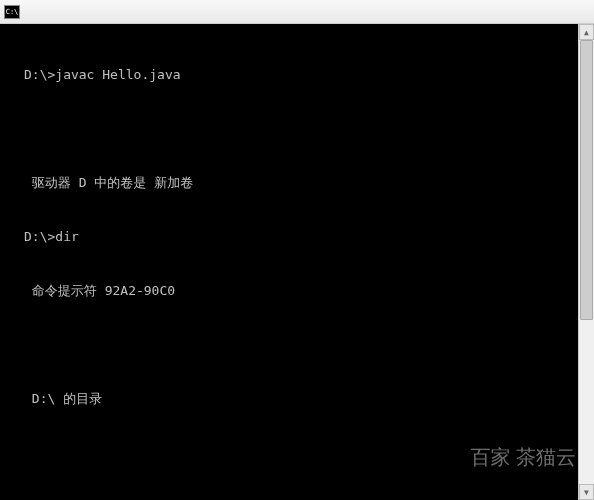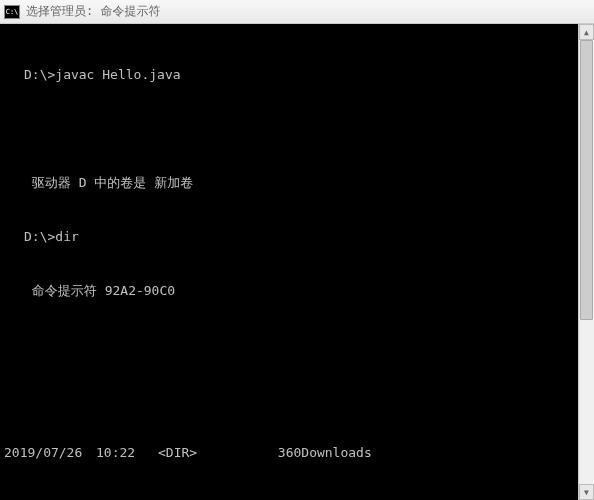--- a/index.html
+++ b/index.html
@@ -106,32 +106,33 @@
       background: #cdcdcd;
       border: 1px solid #aaa;
       border-radius: 1px;
     }
   </style>
 </head>
 <body>
 
 <div class="titlebar">
   <div class="titlebar-icon">C:\</div>
-  <div class="titlebar-text">选择管理员: 命令提示符</div>
 </div>
 
 <div class="terminal">
   <div class="prompt-line"><span>D:\&gt;</span><span>javac Hello.java</span></div>
   <div class="blank"></div>
   <div class="prompt-line"> 驱动器 D 中的卷是 新加卷</div>
   <div class="prompt-line"><span>D:\&gt;</span><span>dir</span></div>
   <div class="prompt-line"> 命令提示符 92A2-90C0</div>
   <div class="blank"></div>
+  <div class="prompt-line"> D:\ 的目录</div>
   <div class="blank"></div>
   <div id="listing"><div class="listing-row"><span class="col-date">2019/07/26</span><span class="col-time">10:22</span><span class="col-dir">&lt;DIR&gt;</span><span class="col-size"></span><span class="col-name"> 360Downloads</span></div></div>
+  <div class="watermark">百家 茶猫云</div>
 </div>
 
 <div class="scrollbar">
   <div class="scroll-up">▲</div>
   <div class="scroll-track">
     <div class="scroll-thumb"></div>
   </div>
   <div class="scroll-down">▼</div>
 </div>
 

